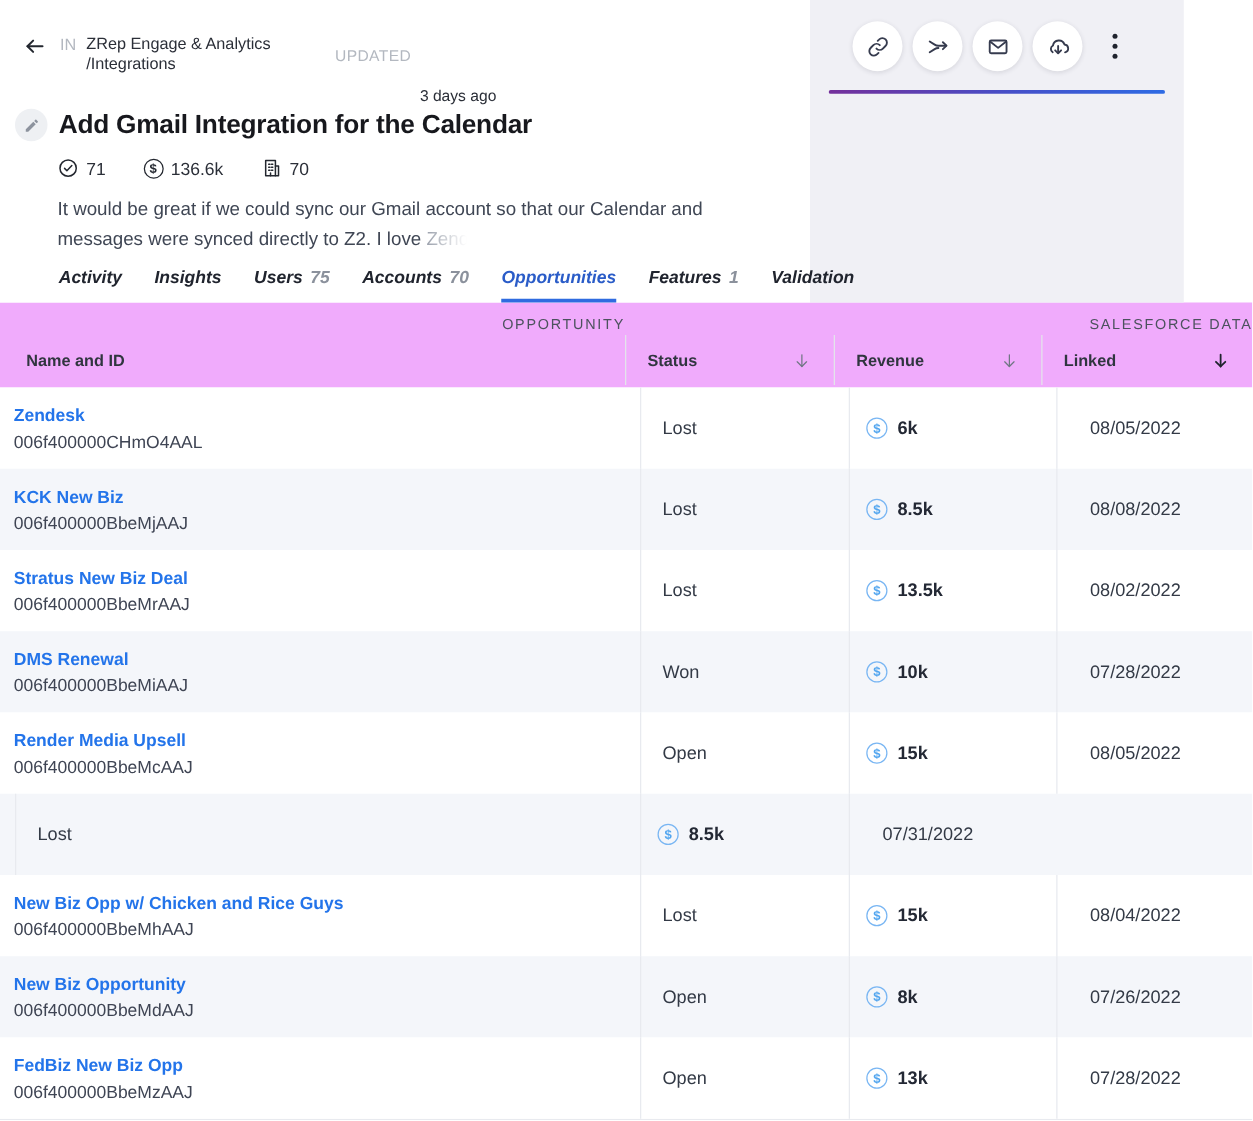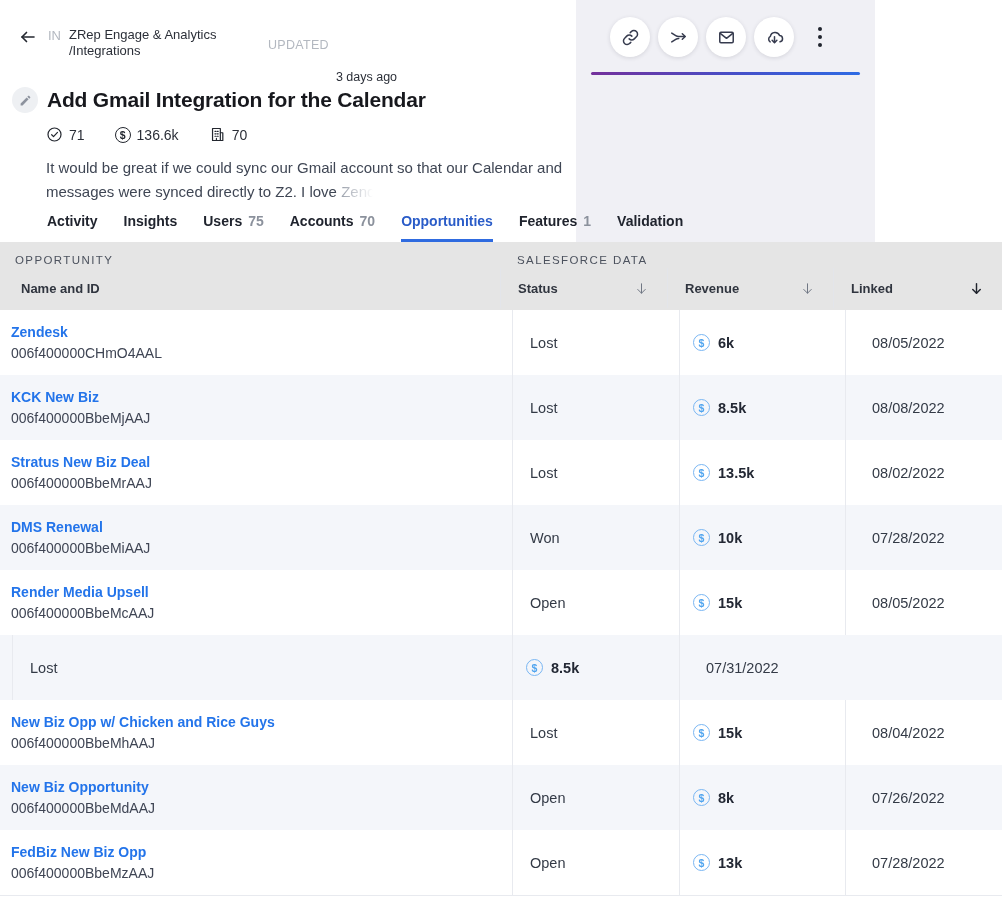--- a/index.html
+++ b/index.html
@@ -6,21 +6,21 @@
   html, body { background: #ffffff; }
   body {
     font-family: "Liberation Sans", "DejaVu Sans", sans-serif;
     color: #23272f;
     width: 1002px;
   }
   .app { width: 1002px; height: 897px; overflow: hidden; background: #fff; }
 
   
   .top { display: flex; height: 242px; }
-  .top-left { width: 576px; position: relative; display: flex; flex-direction: column; background: #fff; }
+  .top-left { width: 648px; position: relative; display: flex; flex-direction: column; background: #fff; }
 
   .header-row { display: flex; align-items: flex-start; margin: 27px 0 0 17px; position: relative; }
   .back-btn { width: 22px; height: 20px; border: none; background: transparent; cursor: pointer; color: #23272f; padding: 0; margin-top: 1px; }
   .back-btn svg { width: 20px; height: 18px; }
   .crumb-prefix { color: #b3b8c0; font-size: 13px; margin: 1px 0 0 9px; font-weight: 400; }
   .crumb-path { margin-left: 8px; font-size: 13px; line-height: 16px; color: #2b2f38; }
   .updated-block { position: absolute; left: 251px; top: 11px; display: flex; gap: 7px; font-size: 12.5px; }
   .updated-label { color: #b3b8c0; letter-spacing: .3px; }
   .updated-value { color: #2b2f38; margin-top: 32px; }
 
@@ -31,35 +31,35 @@
 
   .stats-row { display: flex; gap: 30px; margin: 13px 0 0 46px; align-items: flex-end; }
   .stat { display: flex; align-items: center; gap: 6px; font-size: 14px; color: #2b2f38; }
   .stat svg { width: 17px; height: 17px; stroke: #23272f; fill: none; stroke-width: 1.7; }
   .dollar-badge { width: 16px; height: 16px; border-radius: 50%; border: 1.6px solid #23272f; color: #23272f; font-size: 10.5px; font-weight: 700; display: flex; align-items: center; justify-content: center; }
 
   .description { margin: 13px 0 0 46px; width: 560px; font-size: 15px; line-height: 24px; color: #3f4654; }
   .fade-text { background: linear-gradient(90deg, #9aa0ab 0%, rgba(255,255,255,0) 95%); -webkit-background-clip: text; background-clip: text; color: transparent; }
 
   .tabs { margin-top: auto; display: flex; gap: 26px; padding-left: 47px; }
-  .tab { font-size: 14px; font-weight: 700; color: #20242e; padding-bottom: 10px; border-bottom: 3px solid transparent; cursor: pointer; display: flex; gap: 6px; align-items: baseline; }
+  .tab { font-size: 14px; font-weight: 700; color: #20242e; padding-bottom: 10px; border-bottom: 3px solid transparent; cursor: pointer; display: flex; gap: 6px; align-items: baseline; font-style: italic; }
   .tab .count { color: #8b919c; font-weight: 600; }
   .tab.active { color: #2a5cc8; border-bottom-color: #2f6be0; }
 
   
   .top-right { width: 299px; background: #f0f0f5; }
   .icon-row { display: flex; align-items: center; margin: 17px 0 0 34px; }
   .circle-btn { width: 40px; height: 40px; border-radius: 50%; background: #fff; border: none; cursor: pointer; display: flex; align-items: center; justify-content: center; box-shadow: 0 1px 4px rgba(40,44,63,.14); margin-right: 8px; color: #363b4e; }
   .circle-btn svg { width: 19px; height: 19px; stroke: #363b4e; fill: none; stroke-width: 1.9; stroke-linecap: round; stroke-linejoin: round; }
   .kebab-btn { border: none; background: transparent; cursor: pointer; margin-left: 12px; display: flex; flex-direction: column; gap: 4px; padding: 4px; }
   .kebab-btn i { width: 4px; height: 4px; border-radius: 50%; background: #20242e; display: block; }
   .gradient-line { height: 3px; border-radius: 2px; margin: 15px 15px 0 15px; background: linear-gradient(90deg, #74309b 0%, #4550c9 55%, #2e6be4 100%); }
 
   
-  .table-header { height: 68px; background: #e5e5e5; }
+  .table-header { height: 68px; background: #f0abfc; text-align: right; }
   .section-row { display: grid; grid-template-columns: 500px 502px; padding-top: 12px; }
   .section-label { font-size: 11.5px; letter-spacing: 1.4px; color: #4c525e; font-weight: 400; }
   .section-label.first { padding-left: 15px; }
   .section-label.second { padding-left: 17px; }
   .colhead-row { display: grid; grid-template-columns: 500px 167px 166px 169px; height: 40px; margin-top: 2px; }
   .colhead { display: flex; align-items: center; justify-content: space-between; font-size: 13px; font-weight: 700; color: #30353f; padding: 0 18px 0 17px; }
   .colhead.first { padding-left: 21px; }
   .colhead:not(.first) { border-left: 1px solid #e3e5ea; }
   .sort-btn { border: none; background: transparent; cursor: pointer; padding: 0; display: flex; }
   .sort-btn svg { width: 15px; height: 15px; stroke: #707784; fill: none; stroke-width: 1.6; stroke-linecap: round; stroke-linejoin: round; }

